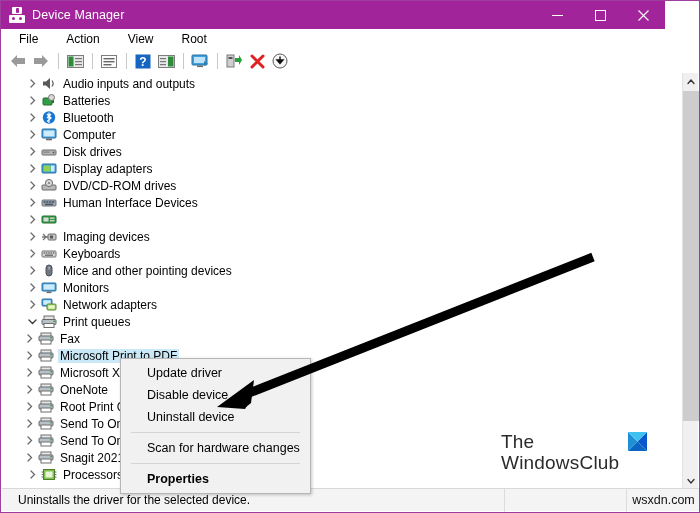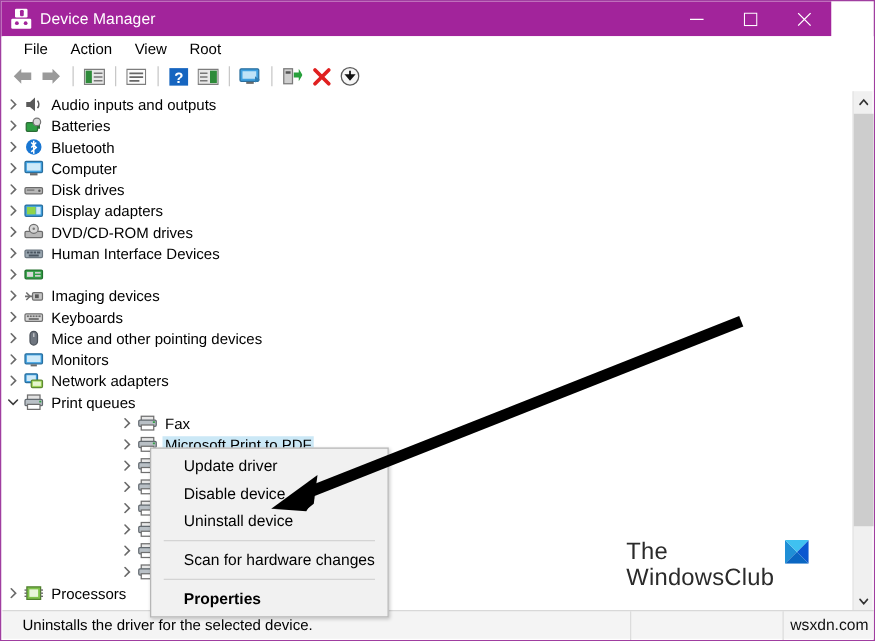--- a/index.html
+++ b/index.html
@@ -92,20 +92,21 @@
   
   .menubar {
     position: absolute;
     left: 1px; top: 28px;
     width: 698px; height: 20px;
     background: #ffffff;
     display: flex;
     align-items: center;
     padding-left: 8px;
     box-sizing: border-box;
+    gap: 10px;
   }
   .menu-item {
     font-size: 12px;
     color: #000000;
     padding: 2px 9px;
     white-space: nowrap;
   }
 
   
   .toolbar {
@@ -170,22 +171,22 @@
     display: flex;
     align-items: center;
     justify-content: center;
     margin-right: 3px;
   }
   .node-icon svg { display: block; }
   .node-label { padding: 0 2px; }
 
   
   .lvl0 { padding-left: 5px; }
-  .lvl1 { }
-  .lvl2 { padding-left: 43px; margin-left: 48px; }
+  .lvl1 { padding-left: 22px; }
+  .lvl2 { padding-left: 19px; }
 
   
   .vscroll {
     position: absolute;
     right: 1px; top: 72px;
     width: 16px; height: 416px;
     background: #f0f0f0;
     border-left: 1px solid #e3e3e3;
     box-sizing: border-box;
   }

